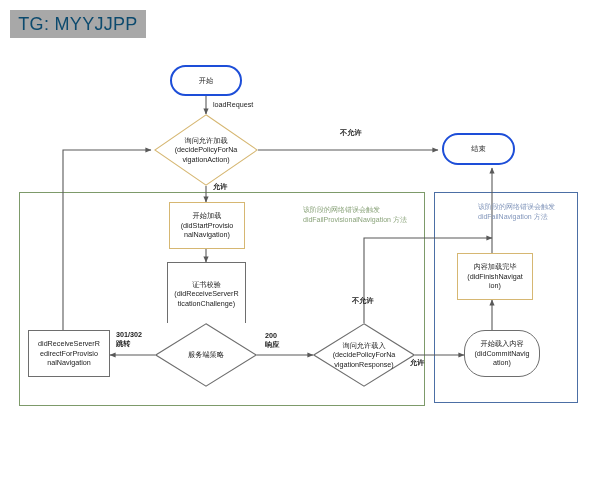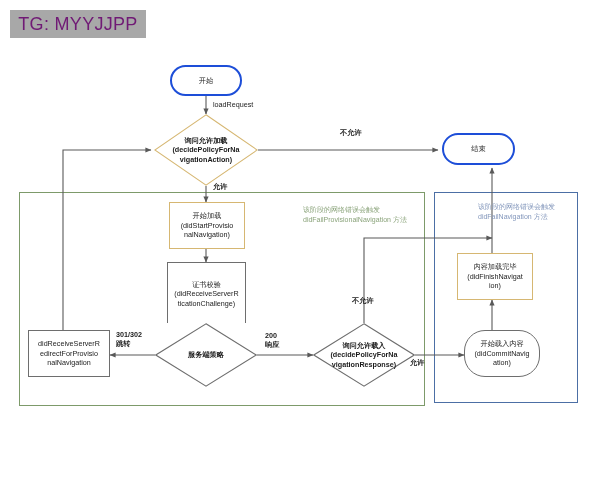--- a/index.html
+++ b/index.html
@@ -13,21 +13,21 @@
     height: 480px;
     background: #ffffff;
     overflow: hidden;
     font-family: "Liberation Sans", "DejaVu Sans", sans-serif;
   }
 
   
   .wm {
     position: absolute;
     background: #a8a8a8;
-    color: #701a75;
+    color: #0c4a6e;
     font-family: "Liberation Sans", sans-serif;
     letter-spacing: 0.3px;
     display: flex;
     align-items: center;
     justify-content: center;
     white-space: nowrap;
   }
   #wm-top { left: 10px; top: 10px; width: 136px; height: 28px; font-size: 18px; }
   #wm-bottom { left: 432px; top: 435px; width: 158px; height: 28px; font-size: 17px; }
 
@@ -83,21 +83,20 @@
     left: 0; top: 0;
     width: 100%; height: 100%;
     display: flex;
     align-items: center;
     justify-content: center;
     text-align: center;
     font-size: 7.2px;
     line-height: 9.6px;
     color: #1b1b1b;
     word-break: break-all;
-    font-weight: bold;
   }
 
   
   .edge-label {
     position: absolute;
     font-size: 7.2px;
     line-height: 9.4px;
     color: #1b1b1b;
     white-space: nowrap;
     font-weight: bold;

